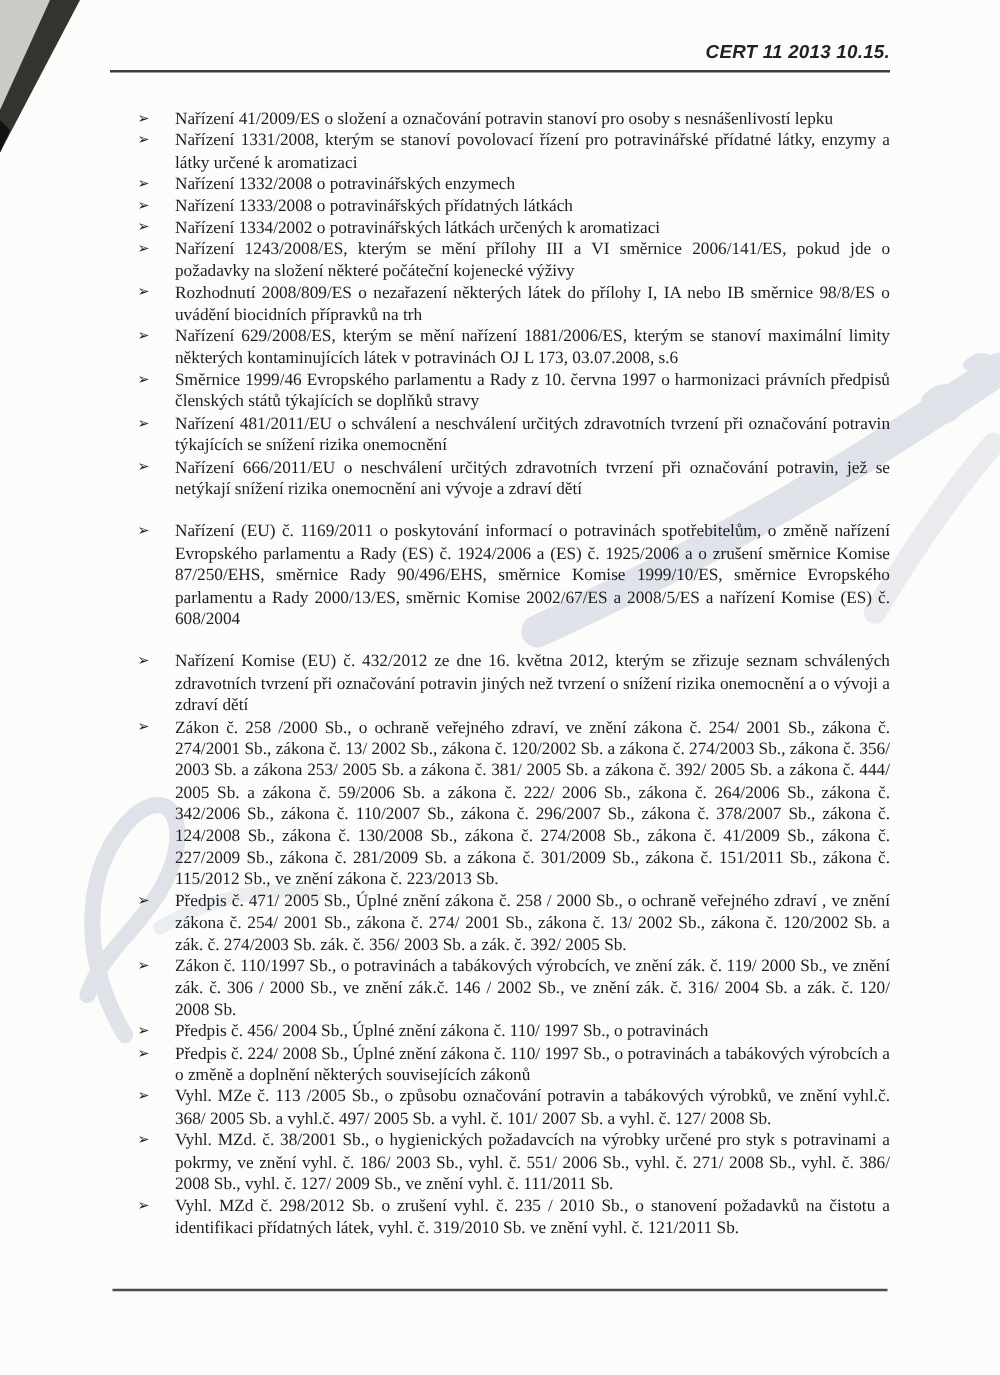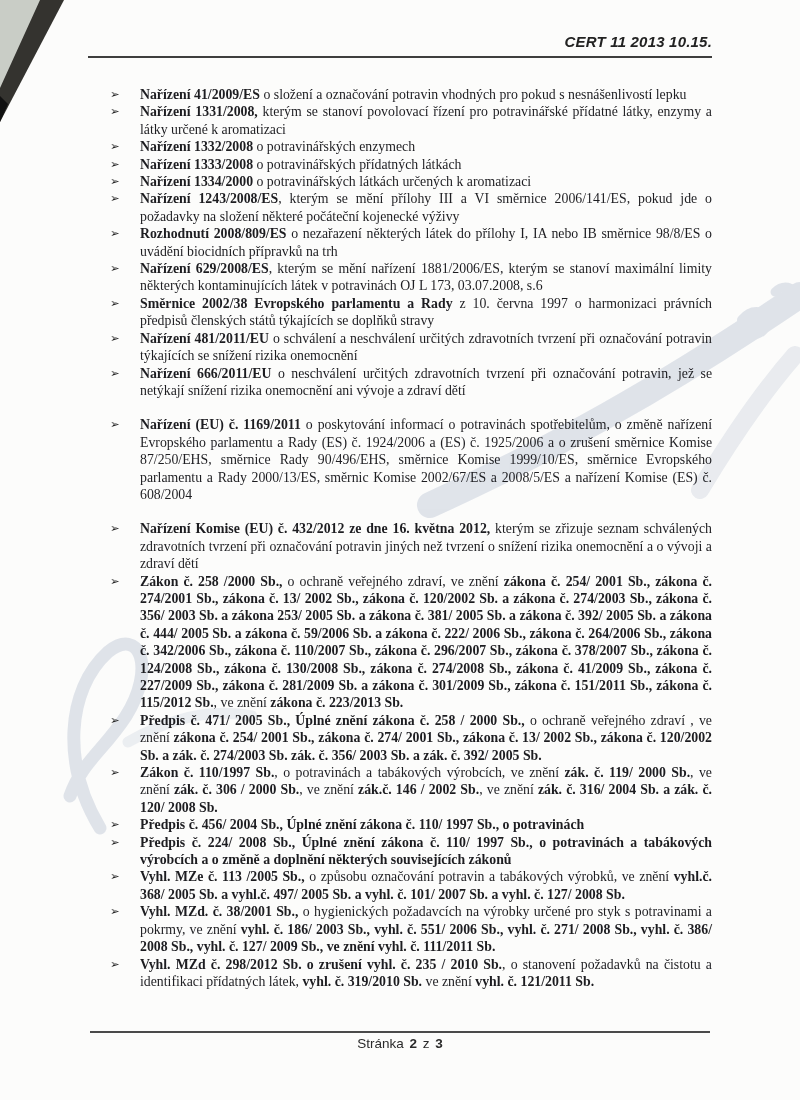--- a/index.html
+++ b/index.html
@@ -29,21 +29,21 @@
     font-size:13.8px;line-height:17.4px;
   }
   .item{display:flex;}
   .item.gap{margin-top:17px;}
   .bullet{
     flex:0 0 30px;width:30px;
     font-family:"DejaVu Sans",sans-serif;
     font-size:11.5px;line-height:17.4px;color:#222;
   }
   .txt{flex:1;text-align:justify;}
-  .txt .b{font-weight:bold;}
+  .txt .b{font-weight:normal;}
   .footer-rule{
     position:absolute;top:1031px;left:90px;right:90px;z-index:2;
     border-top:2px solid #4a4a4a;
   }
   .footer-text{
     position:absolute;top:1036px;left:0;width:100%;z-index:2;
     text-align:center;
     font-family:"Liberation Sans","DejaVu Sans",sans-serif;
     font-size:13.5px;color:#2a2a2a;
   }
@@ -71,53 +71,53 @@
       <path d="M 128 742 C 170 718 212 708 252 716" stroke-width="11" opacity="0.6"></path>
     </g>
   </svg>
 
   <div class="doc-header">CERT 11 2013 10.15.</div>
   <div class="rule-top"></div>
 
   <div class="reg-list">
       <div class="item">
         <span class="bullet">➢</span>
-        <span class="txt"><span class="b">Nařízení 41/2009/ES</span><span> o složení a označování potravin vhodných pro pokud s nesnášenlivostí lepku</span></span>
+        <span class="txt"><span class="b">Nařízení 41/2009/ES</span><span> o složení a označování potravin stanoví pro osoby s nesnášenlivostí lepku</span></span>
       </div>
       <div class="item">
         <span class="bullet">➢</span>
         <span class="txt"><span class="b">Nařízení 1331/2008,</span><span> kterým se stanoví povolovací řízení pro potravinářské přídatné látky, enzymy a látky určené k aromatizaci</span></span>
       </div>
       <div class="item">
         <span class="bullet">➢</span>
         <span class="txt"><span class="b">Nařízení 1332/2008</span><span> o potravinářských enzymech</span></span>
       </div>
       <div class="item">
         <span class="bullet">➢</span>
         <span class="txt"><span class="b">Nařízení 1333/2008</span><span> o potravinářských přídatných látkách</span></span>
       </div>
       <div class="item">
         <span class="bullet">➢</span>
-        <span class="txt"><span class="b">Nařízení 1334/2000</span><span> o potravinářských látkách určených k aromatizaci</span></span>
+        <span class="txt"><span class="b">Nařízení 1334/2002</span><span> o potravinářských látkách určených k aromatizaci</span></span>
       </div>
       <div class="item">
         <span class="bullet">➢</span>
         <span class="txt"><span class="b">Nařízení 1243/2008/ES</span><span>, kterým se mění přílohy III a VI směrnice 2006/141/ES, pokud jde o požadavky na složení některé počáteční kojenecké výživy</span></span>
       </div>
       <div class="item">
         <span class="bullet">➢</span>
         <span class="txt"><span class="b">Rozhodnutí 2008/809/ES</span><span> o nezařazení některých látek do přílohy I, IA nebo IB směrnice 98/8/ES o uvádění biocidních přípravků na trh</span></span>
       </div>
       <div class="item">
         <span class="bullet">➢</span>
         <span class="txt"><span class="b">Nařízení 629/2008/ES</span><span>, kterým se mění nařízení 1881/2006/ES, kterým se stanoví maximální limity některých kontaminujících látek v potravinách  OJ L 173, 03.07.2008, s.6</span></span>
       </div>
       <div class="item">
         <span class="bullet">➢</span>
-        <span class="txt"><span class="b">Směrnice 2002/38 Evropského parlamentu a Rady</span><span> z 10. června 1997 o harmonizaci právních předpisů členských států týkajících se doplňků stravy</span></span>
+        <span class="txt"><span class="b">Směrnice 1999/46 Evropského parlamentu a Rady</span><span> z 10. června 1997 o harmonizaci právních předpisů členských států týkajících se doplňků stravy</span></span>
       </div>
       <div class="item">
         <span class="bullet">➢</span>
         <span class="txt"><span class="b">Nařízení 481/2011/EU</span><span> o schválení a neschválení určitých zdravotních tvrzení při označování potravin týkajících se snížení rizika onemocnění</span></span>
       </div>
       <div class="item">
         <span class="bullet">➢</span>
         <span class="txt"><span class="b">Nařízení 666/2011/EU</span><span> o neschválení určitých zdravotních tvrzení při označování potravin, jež se netýkají snížení rizika onemocnění ani vývoje a zdraví dětí</span></span>
       </div>
       <div class="item gap">
@@ -156,20 +156,14 @@
         <span class="bullet">➢</span>
         <span class="txt"><span class="b">Vyhl. MZd. č. 38/2001 Sb.,</span><span> o hygienických požadavcích na výrobky určené pro styk s potravinami a pokrmy, ve znění </span><span class="b">vyhl. č. 186/ 2003 Sb., vyhl. č. 551/ 2006 Sb., vyhl. č. 271/ 2008 Sb., vyhl. č. 386/ 2008 Sb., vyhl. č. 127/ 2009 Sb., ve znění vyhl. č. 111/2011 Sb.</span></span>
       </div>
       <div class="item">
         <span class="bullet">➢</span>
         <span class="txt"><span class="b">Vyhl. MZd č. 298/2012 Sb. o zrušení vyhl. č. 235 / 2010 Sb.</span><span>, o stanovení požadavků na čistotu a identifikaci přídatných látek, </span><span class="b">vyhl. č.  319/2010 Sb.</span><span> ve znění </span><span class="b">vyhl. č. 121/2011 Sb.</span></span>
       </div>
     </div>
 
   <div class="footer-rule"></div>
-  <div class="footer-text">
-    <span>Stránka</span>
-    <span class="b">2</span>
-    <span>z</span>
-    <span class="b">3</span>
-  </div>
 
 </div>
 
 </body></html>

